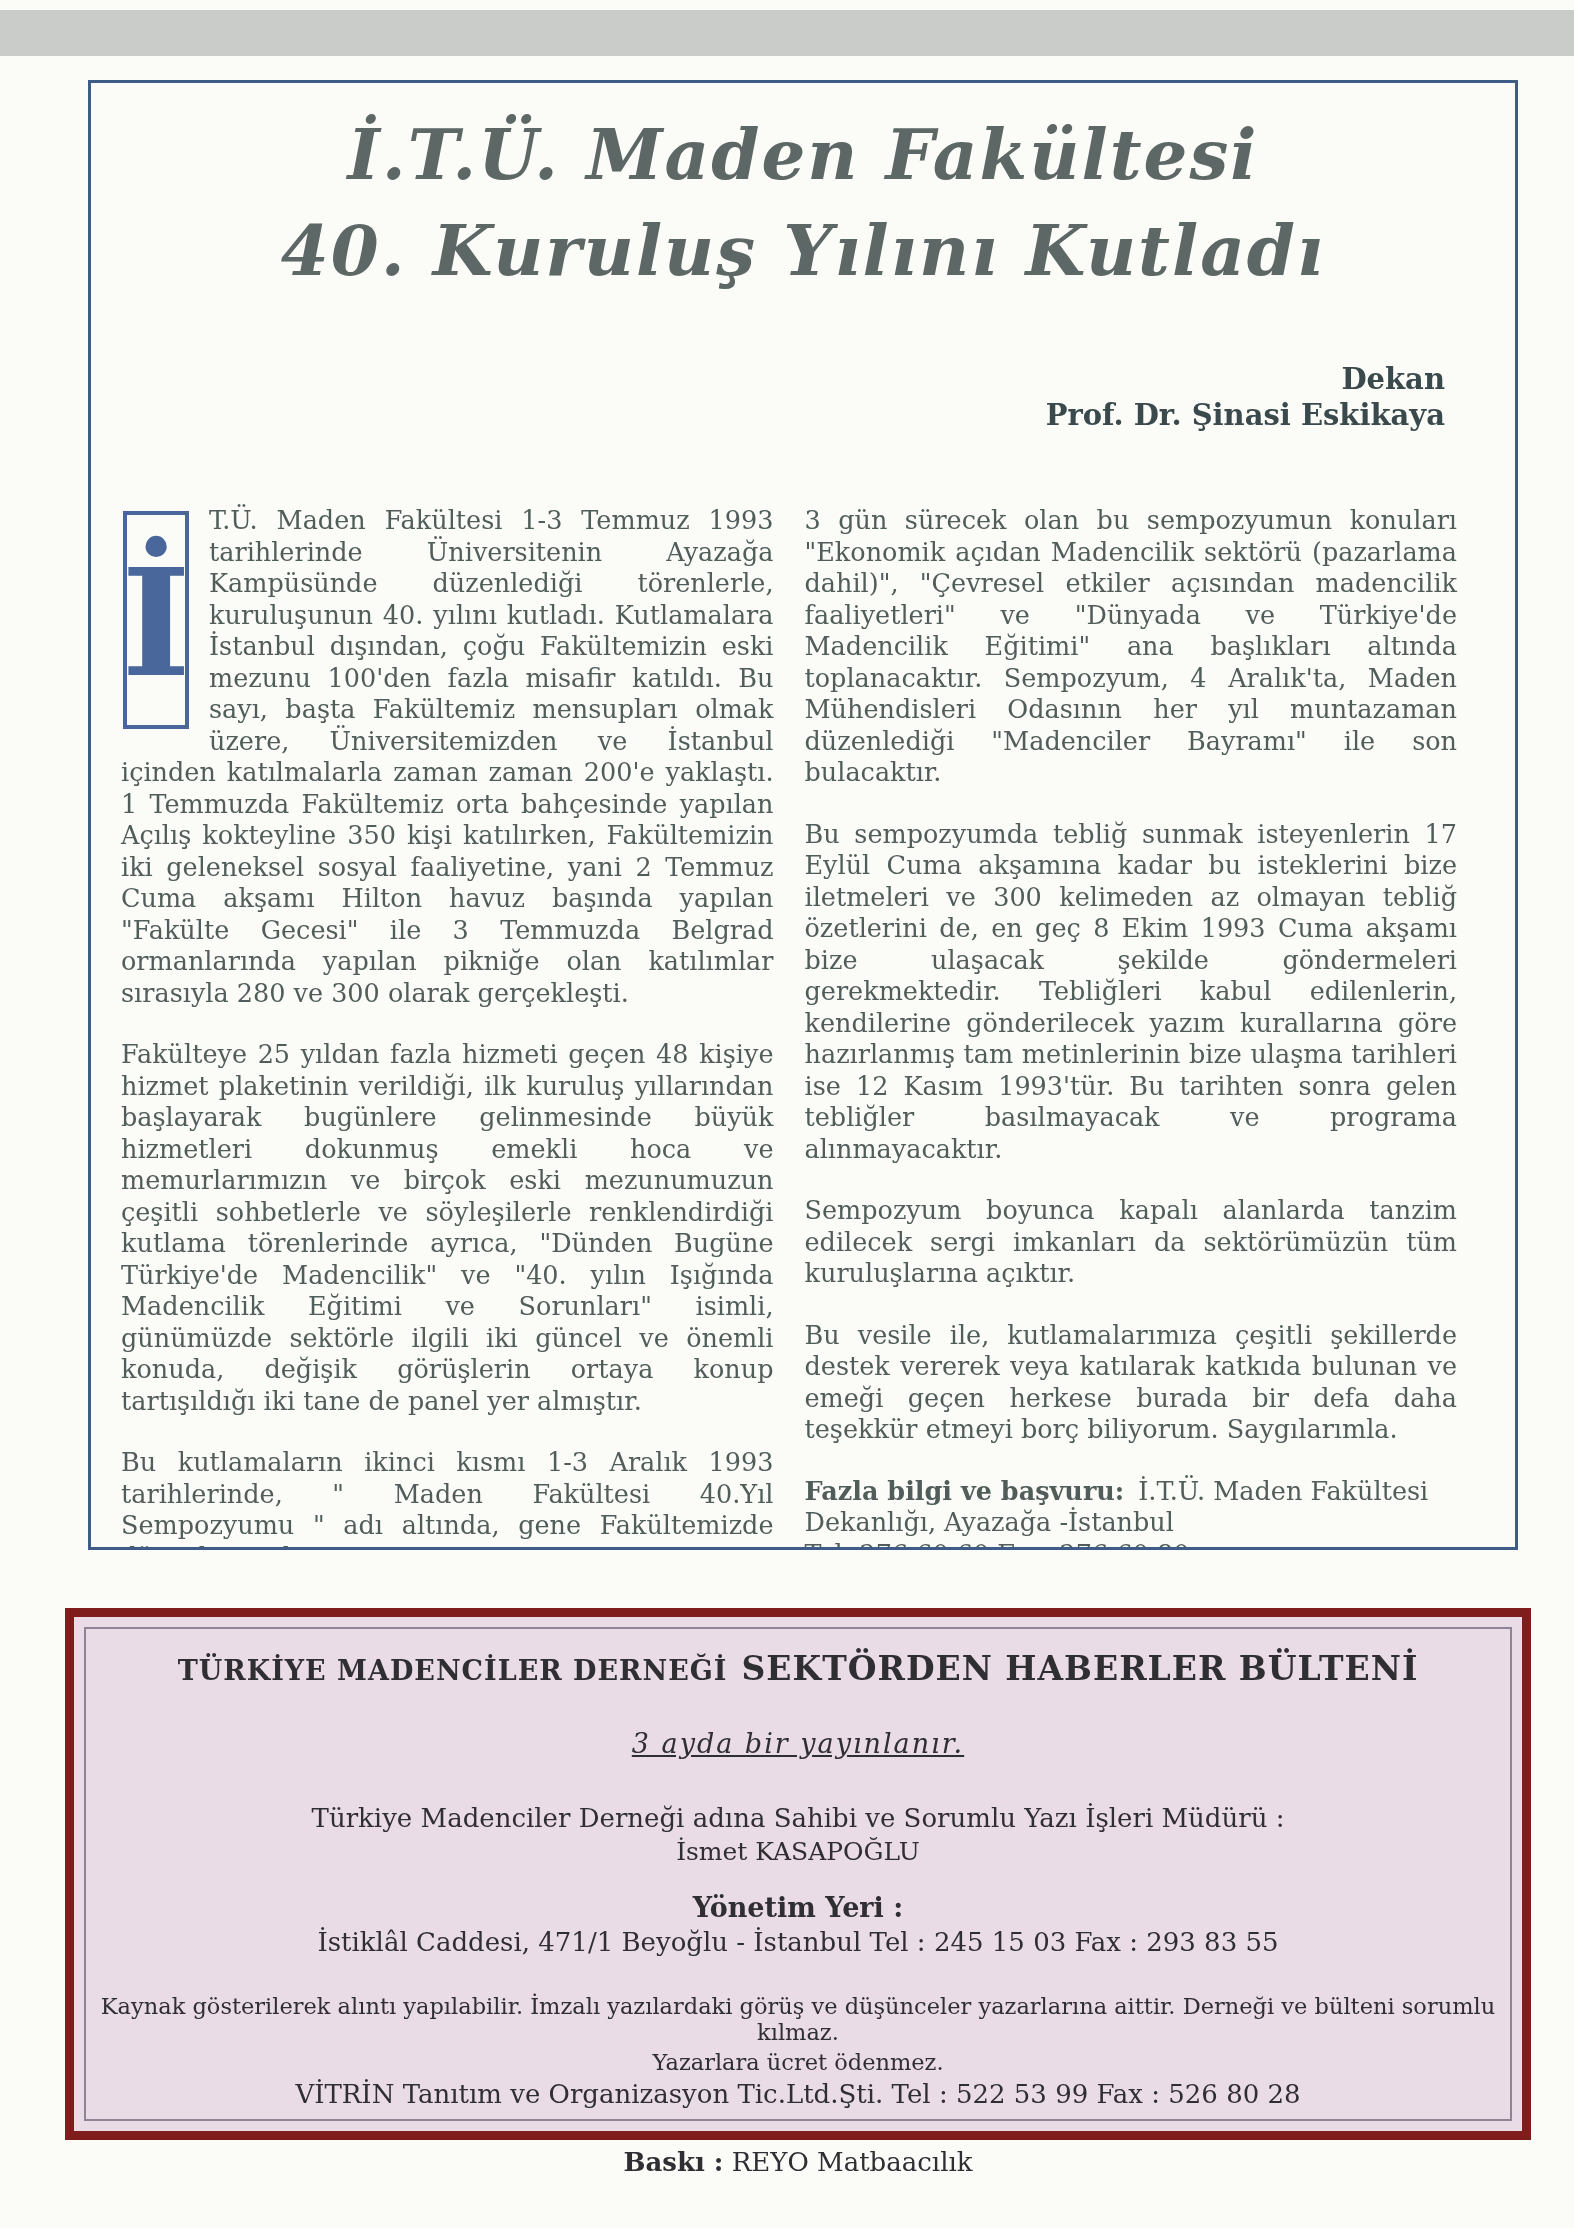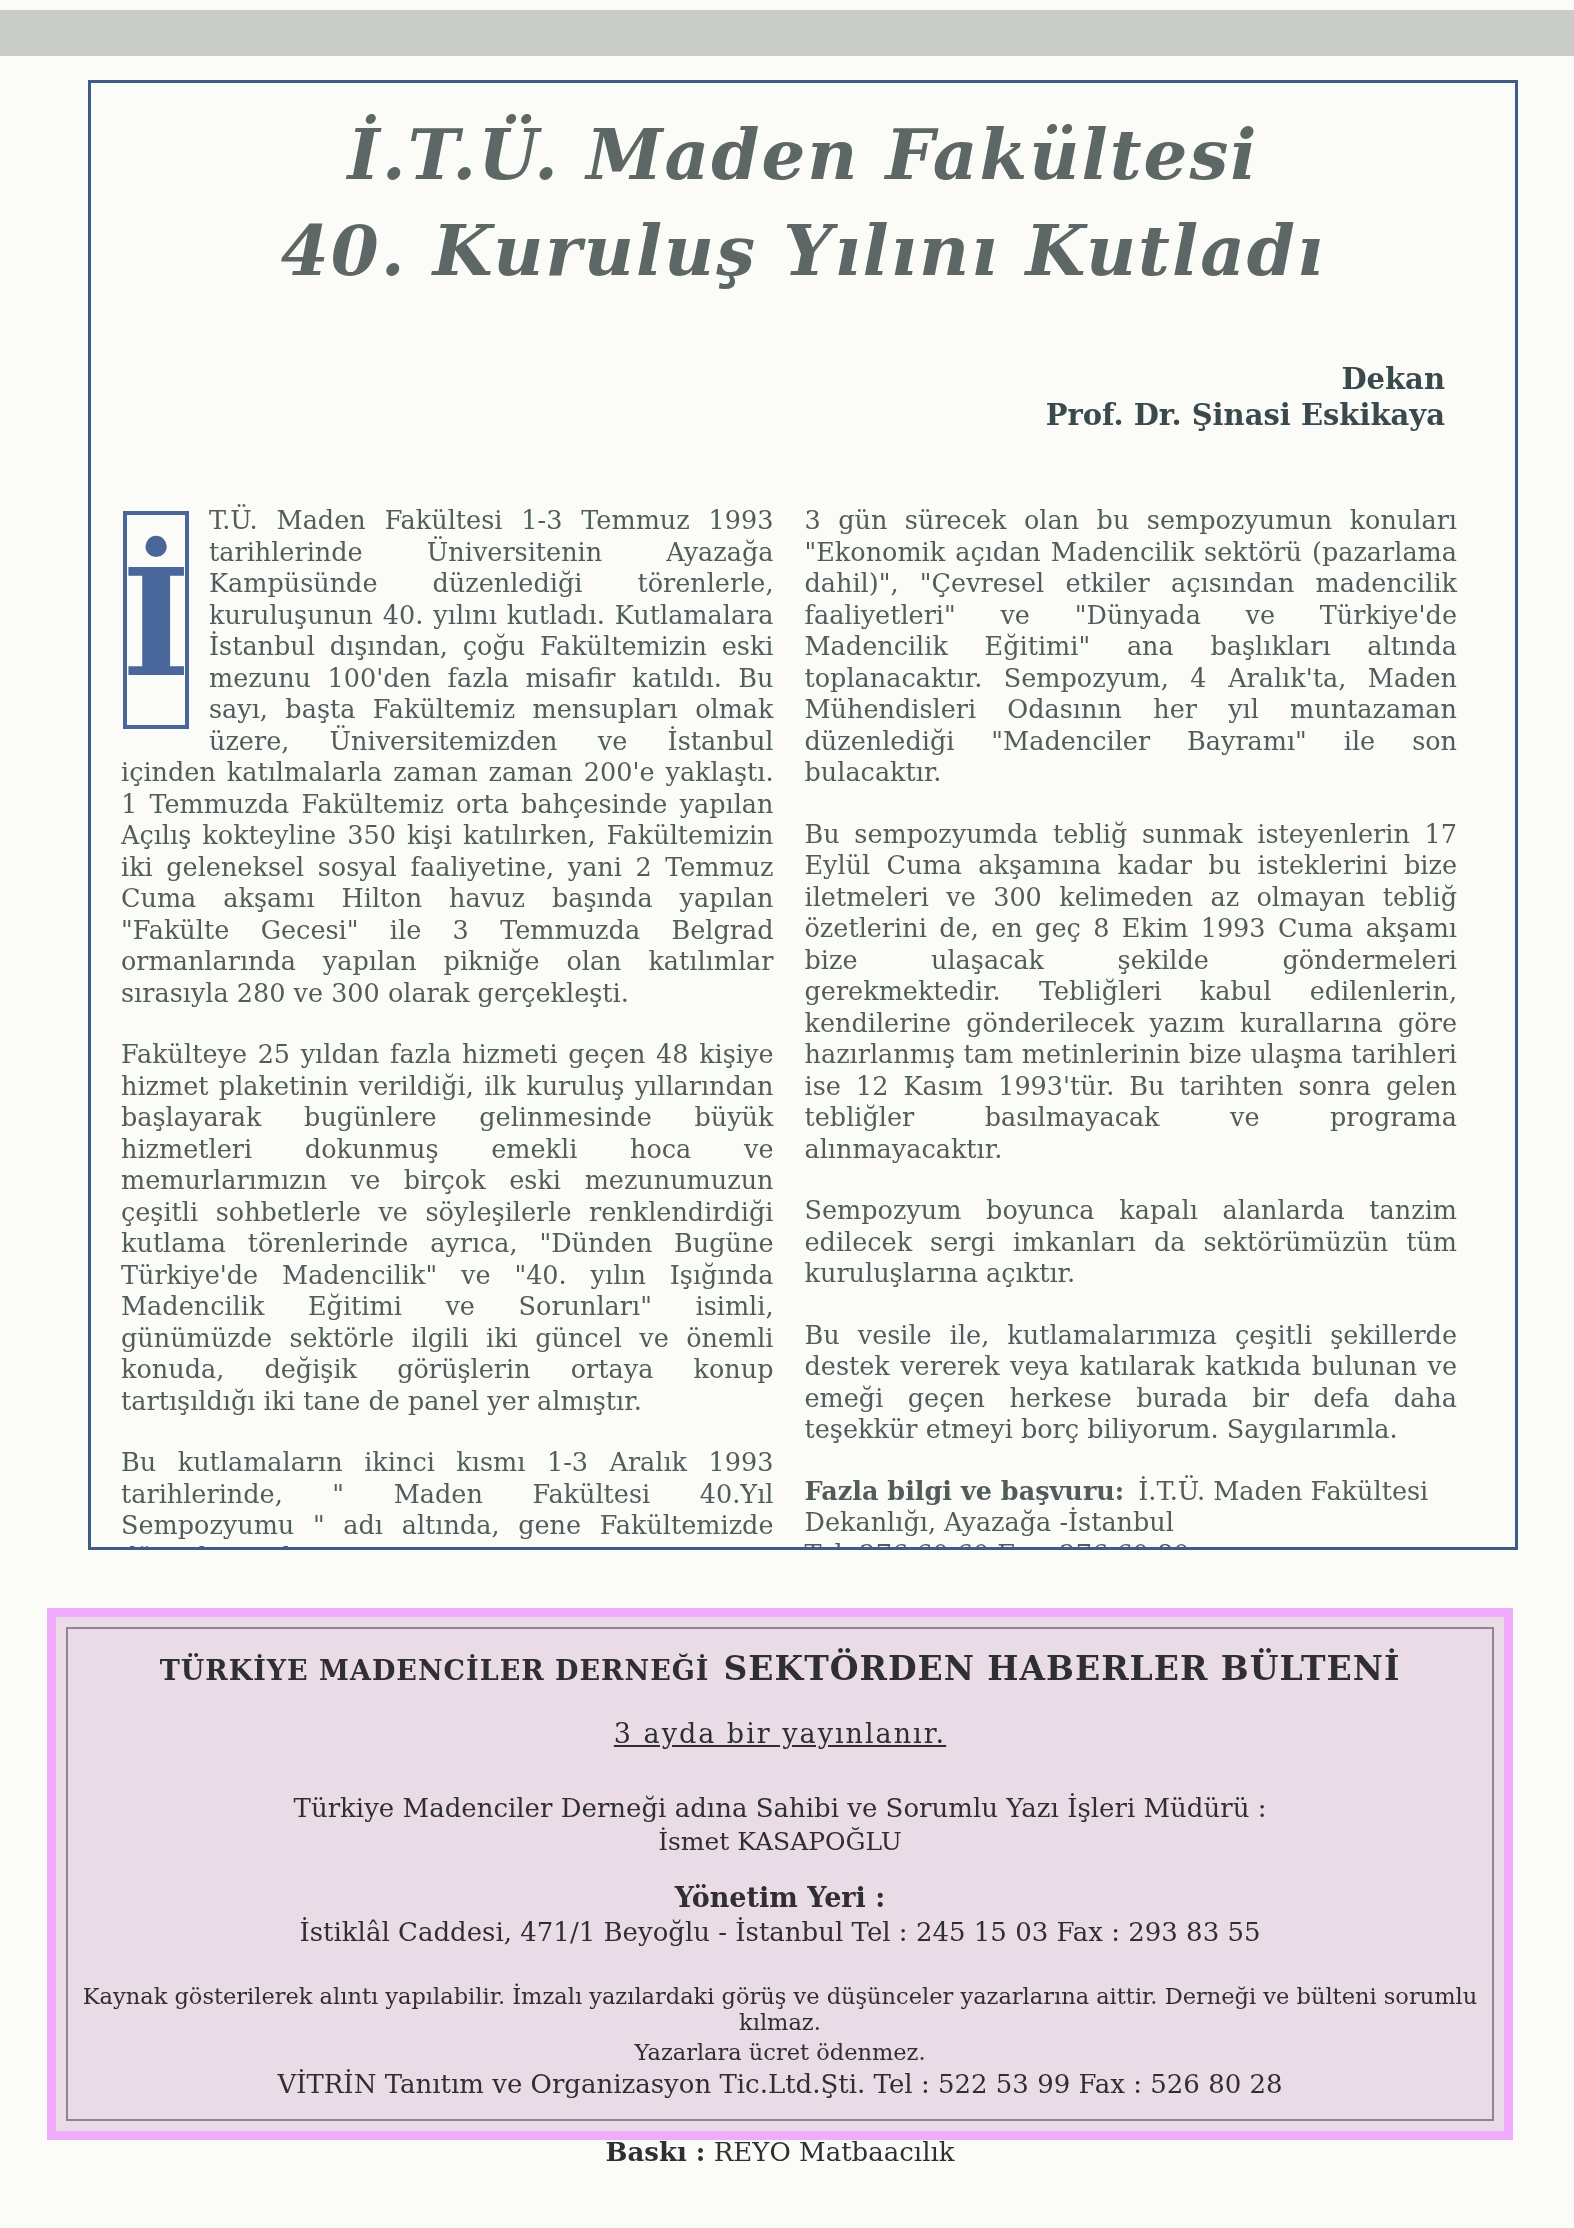--- a/index.html
+++ b/index.html
@@ -33,32 +33,32 @@
                  margin:6px 20px 6px 2px; display:flex; align-items:center;
                  justify-content:center; background:#fbfbf8; }
   .dropcap { color:#4a679c; font-weight:bold; font-size:148px; line-height:1;
              padding-top:6px; }
 
   .contact-block { text-align:left; }
   .contact-block .lbl { font-weight:bold; padding-right:14px; }
   .contact-line { display:block; }
 
   
-  .footer-box { position:absolute; left:47px; top:1608px; width:1466px; height:532px;
-                background:#f0abfc; padding:9px; }
+  .footer-box { position:absolute; left:65px; top:1608px; width:1466px; height:532px;
+                background:#7f1d1d; padding:9px; }
   .footer-pink { width:100%; height:100%; background:#eadce7; position:relative; }
   .footer-rule { position:absolute; inset:10px; border:2px solid #8e8494;
                  pointer-events:none; }
   .footer-content { position:relative; height:100%; text-align:center;
                     color:#2f2e33; padding-top:32px; }
 
   .fb-title { font-weight:bold; letter-spacing:1px; }
   .fb-org { font-size:27px; }
   .fb-bulletin { font-size:33px; padding-left:14px; }
-  .fb-frequency { margin-top:30px; font-size:27px;
+  .fb-frequency { margin-top:40px; font-style:italic; font-size:27px;
                   text-decoration:underline; letter-spacing:2px; }
   .fb-owner-label { margin-top:44px; font-weight:normal; font-size:26px; }
   .fb-owner-name { margin-top:4px; font-size:25px; }
   .fb-mgmt-label { margin-top:26px; font-weight:bold; font-size:27px; }
   .fb-address { margin-top:4px; font-size:26px; }
   .fb-disclaimer { margin-top:36px; font-size:22.5px; padding:0 24px; }
   .fb-disclaimer2 { margin-top:4px; font-size:22.5px; }
   .fb-offset-label { margin-top:34px; font-weight:bold; font-size:27px; }
   .fb-offset-value { margin-top:4px; font-size:26px; }
   .fb-print { margin-top:38px; font-size:26px; }

